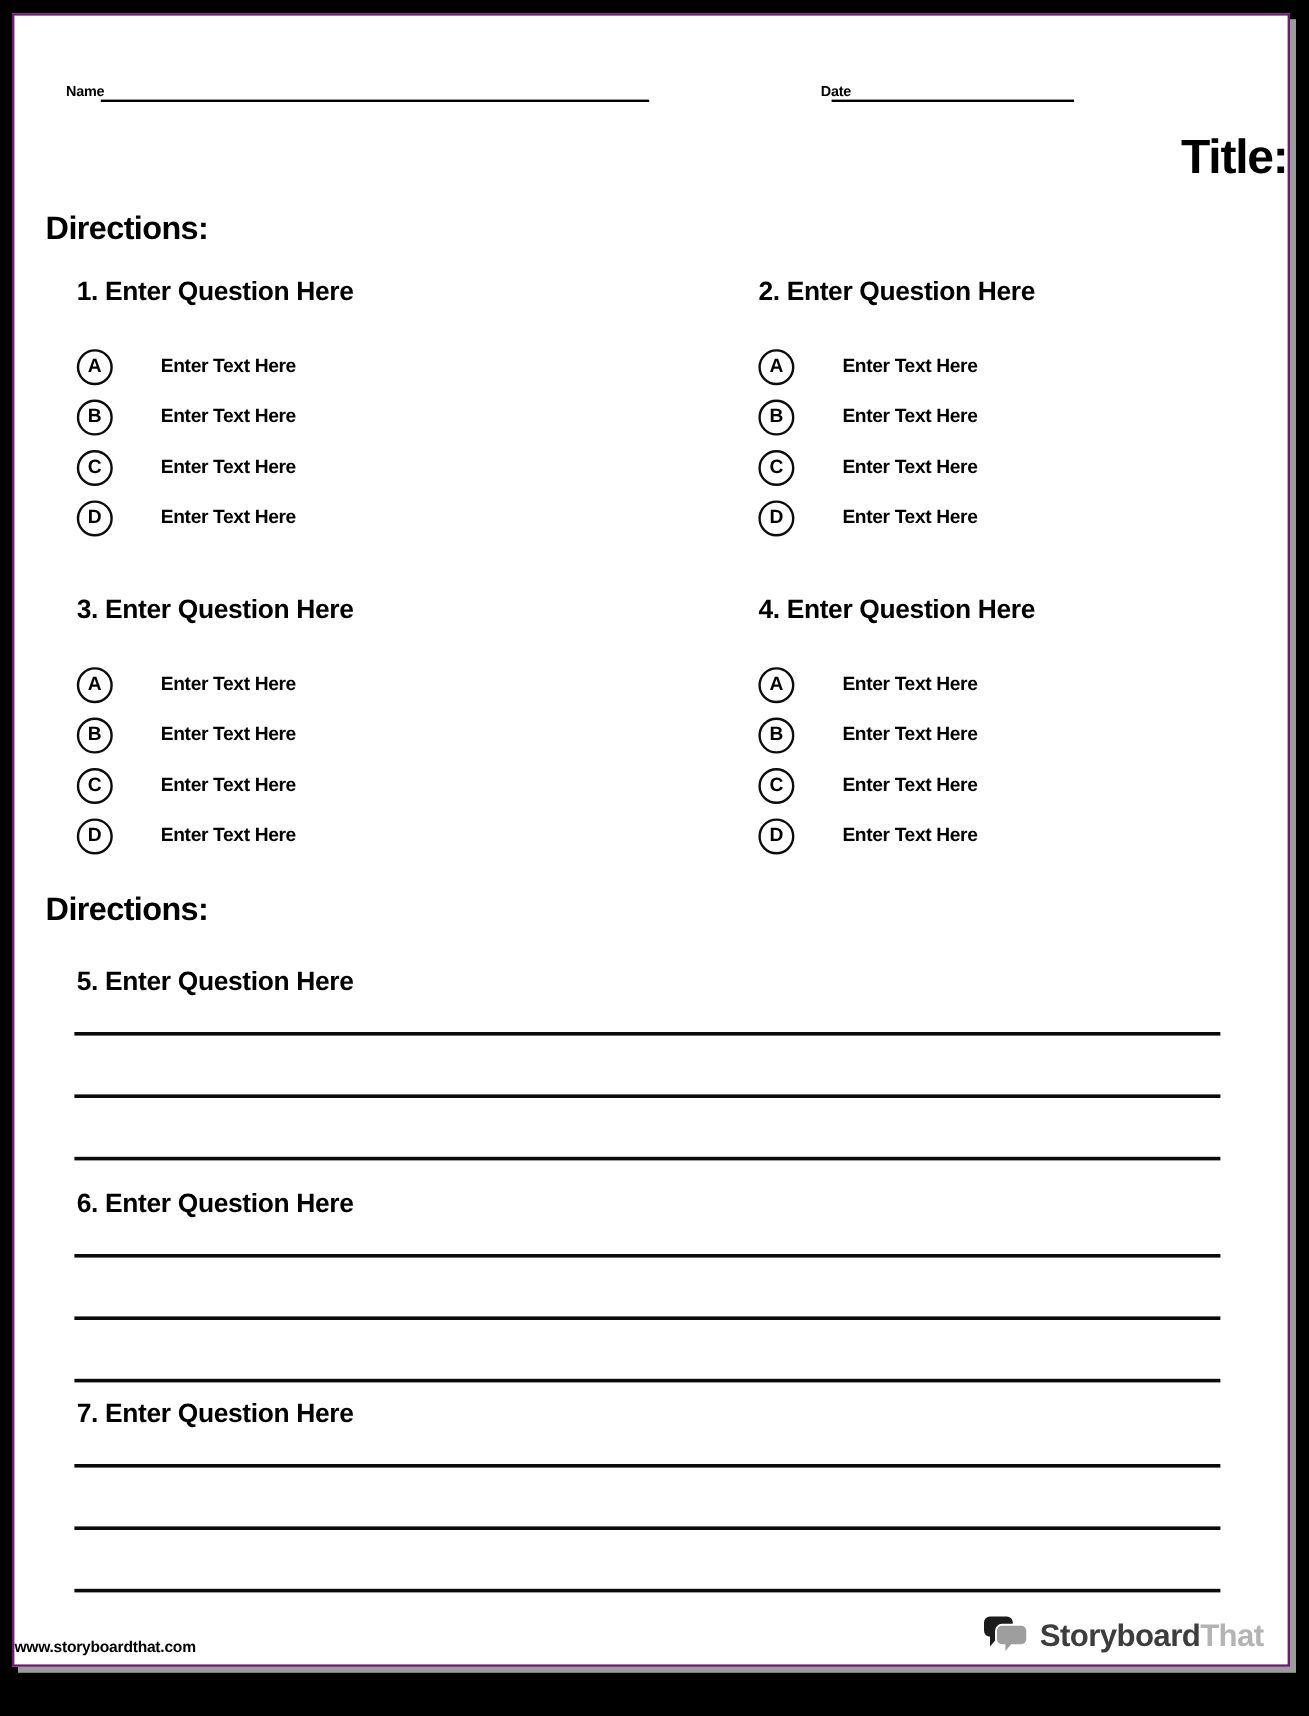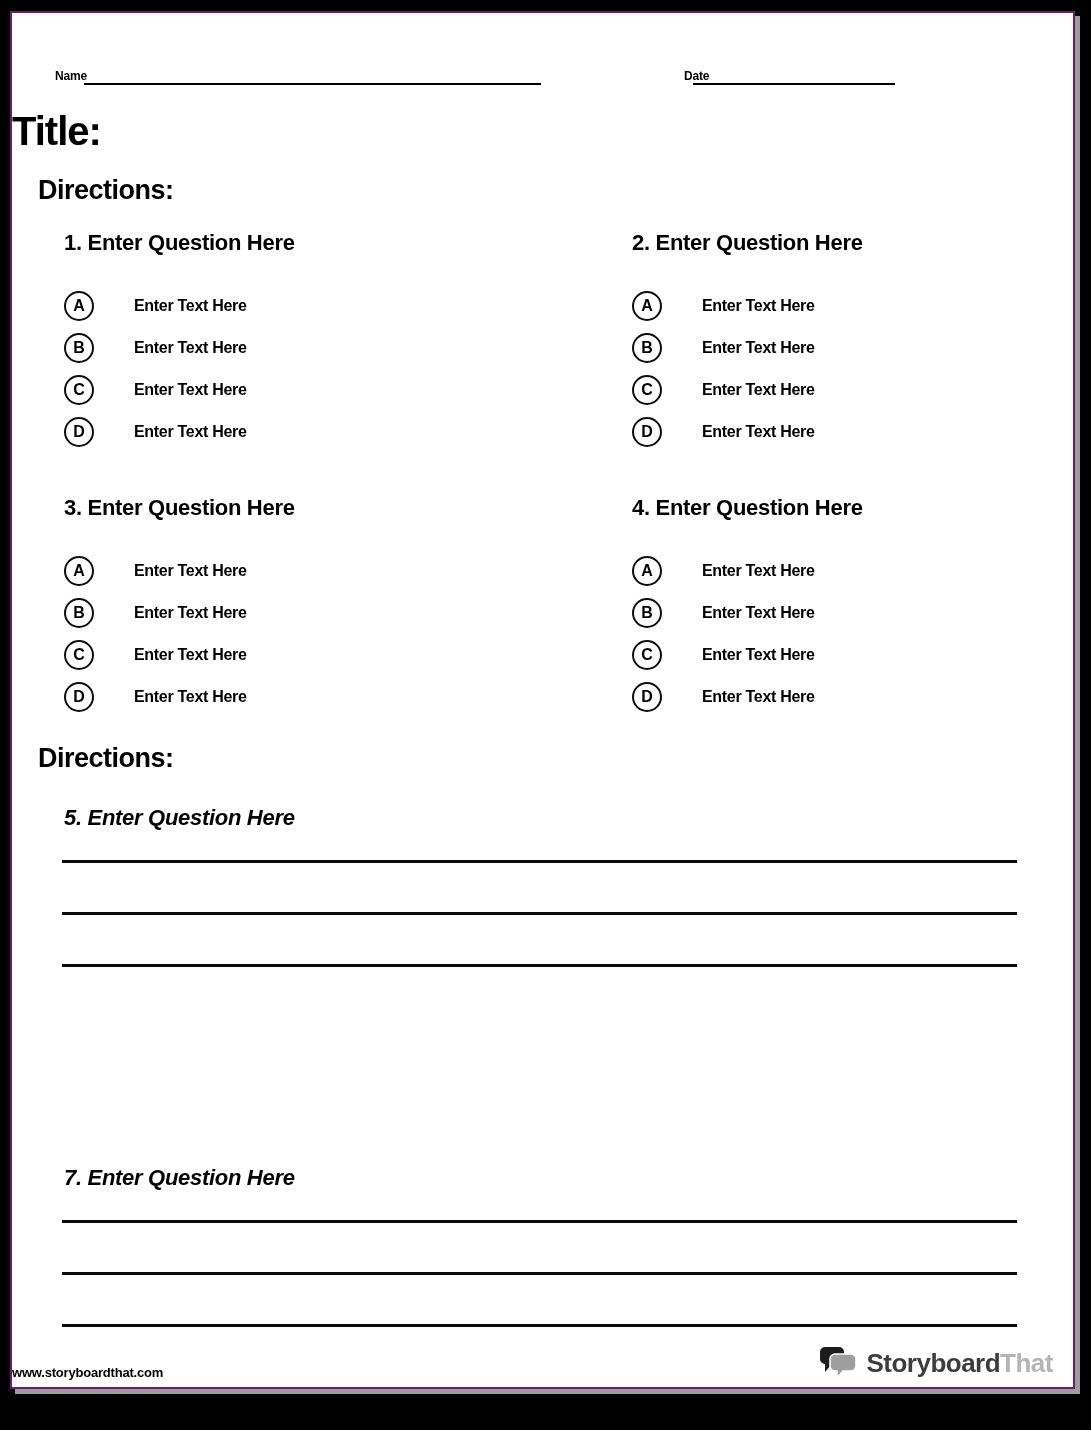--- a/index.html
+++ b/index.html
@@ -21,21 +21,21 @@
   .hdr-label {
     position:absolute;
     font-size:12px; font-weight:bold; letter-spacing:-0.2px;
   }
   .fill-line {
     position:absolute; height:16px;
     border-bottom:2px solid #000;
   }
   .page-title {
     position:absolute; top:96px; left:0; width:100%;
-    text-align:left;
+    text-align:right;
     font-size:40px; font-weight:bold; letter-spacing:-1px;
     margin:0;
   }
   .directions {
     position:absolute; left:26px;
     font-size:27px; font-weight:bold; letter-spacing:-0.5px;
     margin:0;
   }
   .q-heading {
     margin:0;
@@ -51,21 +51,21 @@
     border:2.5px solid #0c0c0c; border-radius:50%;
     display:flex; align-items:center; justify-content:center;
     font-size:16px; font-weight:bold;
     background:#fff;
   }
   .opt-text {
     margin-left:40px;
     font-size:16px; font-weight:bold; letter-spacing:-0.3px;
   }
   .open-q { position:absolute; left:0; width:100%; height:164px; }
-  .open-q .q-heading { position:absolute; left:52px; top:0;font-style:italic; }
+  .open-q .q-heading { position:absolute; left:52px; top:0; }
   .answer-line {
     position:absolute; left:50px; width:955px; height:0;
     border-top:3px solid #0a0a0a;
   }
   .answer-line.l1 { top:55px; }
   .answer-line.l2 { top:107px; }
   .answer-line.l3 { top:159px; }
   .site-url {
     position:absolute; left:0; top:1352px;
     font-size:13px; font-weight:bold; letter-spacing:-0.2px;
@@ -184,20 +184,26 @@
 
   <h2 class="directions" style="top:730px;">Directions:</h2>
 
   <div class="open-q" style="top:792px;">
     <h3 class="q-heading"><span>5.</span> <span>Enter Question Here</span></h3>
     <div class="answer-line l1"></div>
     <div class="answer-line l2"></div>
     <div class="answer-line l3"></div>
   </div>
 
+  <div class="open-q" style="top:977px;">
+    <h3 class="q-heading"><span>6.</span> <span>Enter Question Here</span></h3>
+    <div class="answer-line l1"></div>
+    <div class="answer-line l2"></div>
+    <div class="answer-line l3"></div>
+  </div>
 
   <div class="open-q" style="top:1152px;">
     <h3 class="q-heading"><span>7.</span> <span>Enter Question Here</span></h3>
     <div class="answer-line l1"></div>
     <div class="answer-line l2"></div>
     <div class="answer-line l3"></div>
   </div>
 
   <span class="site-url">www.storyboardthat.com</span>
 

